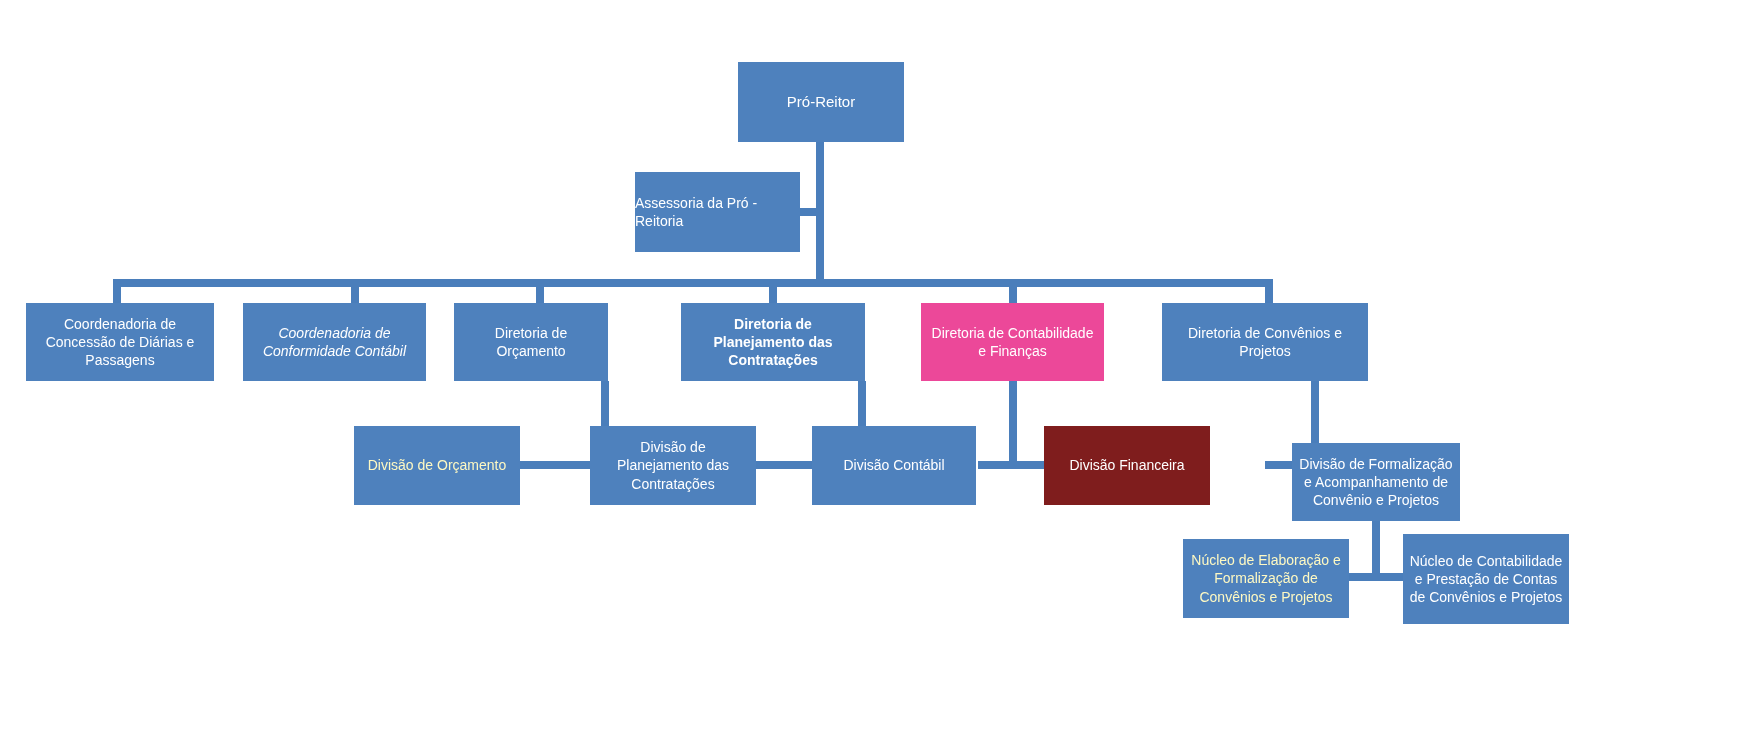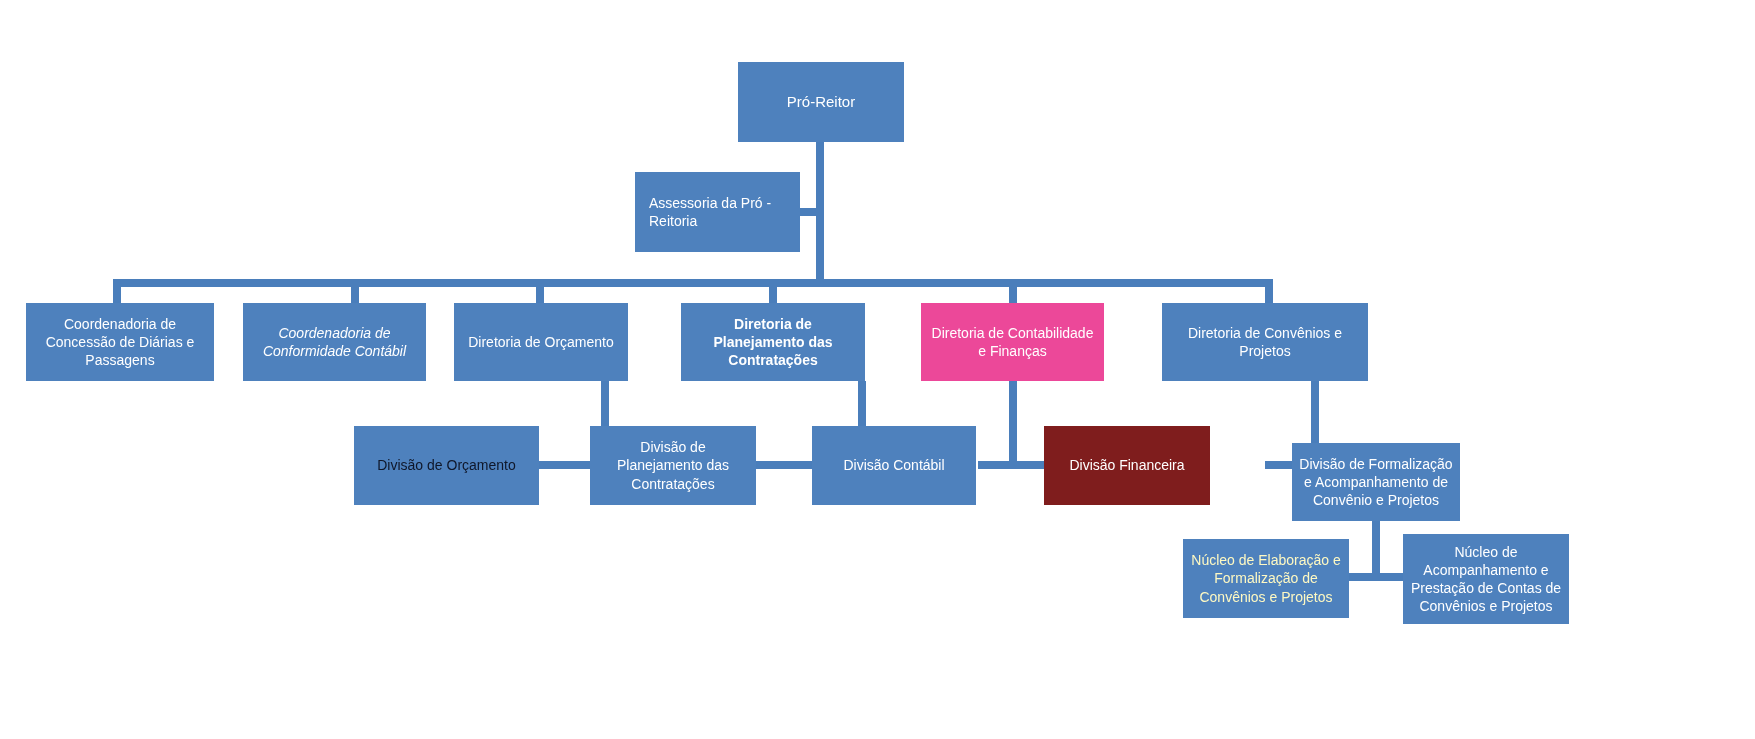--- a/index.html
+++ b/index.html
@@ -63,56 +63,56 @@
       <div class="connector" style="left: 1289px; top: 381px; width: 8px; height: 88px; background: rgb(74, 126, 187);"></div>
       <div class="connector" style="left: 1243px; top: 461px; width: 54px; height: 8px; background: rgb(74, 126, 187);"></div>
       <div class="connector" style="left: 1350px; top: 499px; width: 8px; height: 82px; background: rgb(74, 126, 187);"></div>
       <div class="connector" style="left: 1327px; top: 573px; width: 31px; height: 8px; background: rgb(74, 126, 187);"></div>
       <div class="connector" style="left: 1350px; top: 573px; width: 39px; height: 8px; background: rgb(74, 126, 187);"></div>
     </div>
   <div id="node-layer">
       <div class="node" style="left: 716px; top: 62px; width: 166px; height: 80px; font-size: 15px; background: rgb(78, 129, 189); color: rgb(255, 255, 255);">
         <span>Pró-Reitor</span>
       </div>
-      <div class="node" style="left: 613px; top: 172px; width: 165px; height: 80px; font-size: 14px; background: rgb(78, 129, 189); color: rgb(255, 255, 255); justify-content: flex-start; text-align: left; padding-left: 14px;">
+      <div class="node" style="left: 613px; top: 172px; width: 165px; height: 80px; font-size: 14px; background: rgb(78, 129, 189); color: rgb(255, 255, 255); justify-content: flex-start; text-align: left; padding-left: 0;">
         <span>Assessoria da Pró - Reitoria</span>
       </div>
       <div class="node" style="left: 4px; top: 303px; width: 188px; height: 78px; font-size: 14px; background: rgb(78, 129, 189); color: rgb(255, 255, 255);">
         <span>Coordenadoria de Concessão de Diárias e Passagens</span>
       </div>
       <div class="node" style="left: 221px; top: 303px; width: 183px; height: 78px; font-size: 14px; background: rgb(78, 129, 189); color: rgb(255, 255, 255); font-style: italic;">
         <span>Coordenadoria de Conformidade Contábil</span>
       </div>
-      <div class="node" style="left: 432px; top: 303px; width: 174px; height: 78px; font-size: 14px; background: rgb(78, 129, 189); color: rgb(255, 255, 255);">
+      <div class="node" style="left: 432px; top: 303px; width: 154px; height: 78px; font-size: 14px; background: rgb(78, 129, 189); color: rgb(255, 255, 255);">
         <span>Diretoria de Orçamento</span>
       </div>
       <div class="node" style="left: 659px; top: 303px; width: 184px; height: 78px; font-size: 14px; background: rgb(78, 129, 189); color: rgb(255, 255, 255); font-weight: bold;">
         <span>Diretoria de Planejamento das Contratações</span>
       </div>
       <div class="node" style="left: 899px; top: 303px; width: 183px; height: 78px; font-size: 14px; background: #ec4899; color: rgb(255, 255, 255);">
         <span>Diretoria de Contabilidade e Finanças</span>
       </div>
       <div class="node" style="left: 1140px; top: 303px; width: 206px; height: 78px; font-size: 14px; background: rgb(78, 129, 189); color: rgb(255, 255, 255);">
         <span>Diretoria de Convênios e Projetos</span>
       </div>
-      <div class="node" style="left: 332px; top: 426px; width: 185px; height: 79px; font-size: 14px; background: rgb(78, 129, 189); color: #0f172a;">
+      <div class="node" style="left: 332px; top: 426px; width: 166px; height: 79px; font-size: 14px; background: rgb(78, 129, 189); color: #fef9c3;">
         <span>Divisão de Orçamento</span>
       </div>
       <div class="node" style="left: 568px; top: 426px; width: 166px; height: 79px; font-size: 14px; background: rgb(78, 129, 189); color: rgb(255, 255, 255);">
         <span>Divisão de Planejamento das Contratações</span>
       </div>
       <div class="node" style="left: 790px; top: 426px; width: 164px; height: 79px; font-size: 14px; background: rgb(78, 129, 189); color: rgb(255, 255, 255);">
         <span>Divisão Contábil</span>
       </div>
       <div class="node" style="left: 1022px; top: 426px; width: 166px; height: 79px; font-size: 14px; background: #7f1d1d; color: rgb(255, 255, 255);">
         <span>Divisão Financeira</span>
       </div>
       <div class="node" style="left: 1270px; top: 443px; width: 168px; height: 78px; font-size: 14px; background: rgb(78, 129, 189); color: rgb(255, 255, 255);">
         <span>Divisão de Formalização e Acompanhamento de Convênio e Projetos</span>
       </div>
       <div class="node" style="left: 1161px; top: 539px; width: 166px; height: 79px; font-size: 14px; background: rgb(78, 129, 189); color: #fef9c3;">
         <span>Núcleo de Elaboração e Formalização de Convênios e Projetos</span>
       </div>
       <div class="node" style="left: 1381px; top: 534px; width: 166px; height: 90px; font-size: 14px; background: rgb(78, 129, 189); color: rgb(255, 255, 255);">
-        <span>Núcleo de Acompanhamento e Prestação de Contas de Convênios e Projetos</span>
+        <span>Núcleo de Contabilidade e Prestação de Contas de Convênios e Projetos</span>
       </div>
     </div>
 </div>
 
 </body></html>

